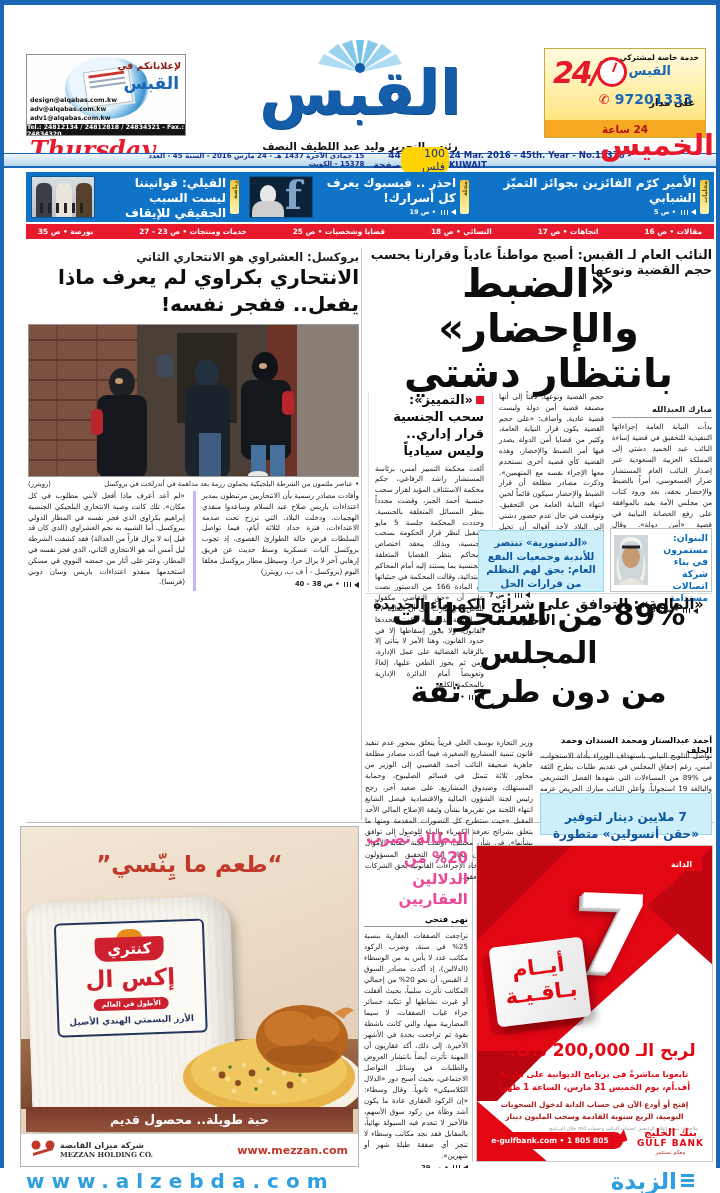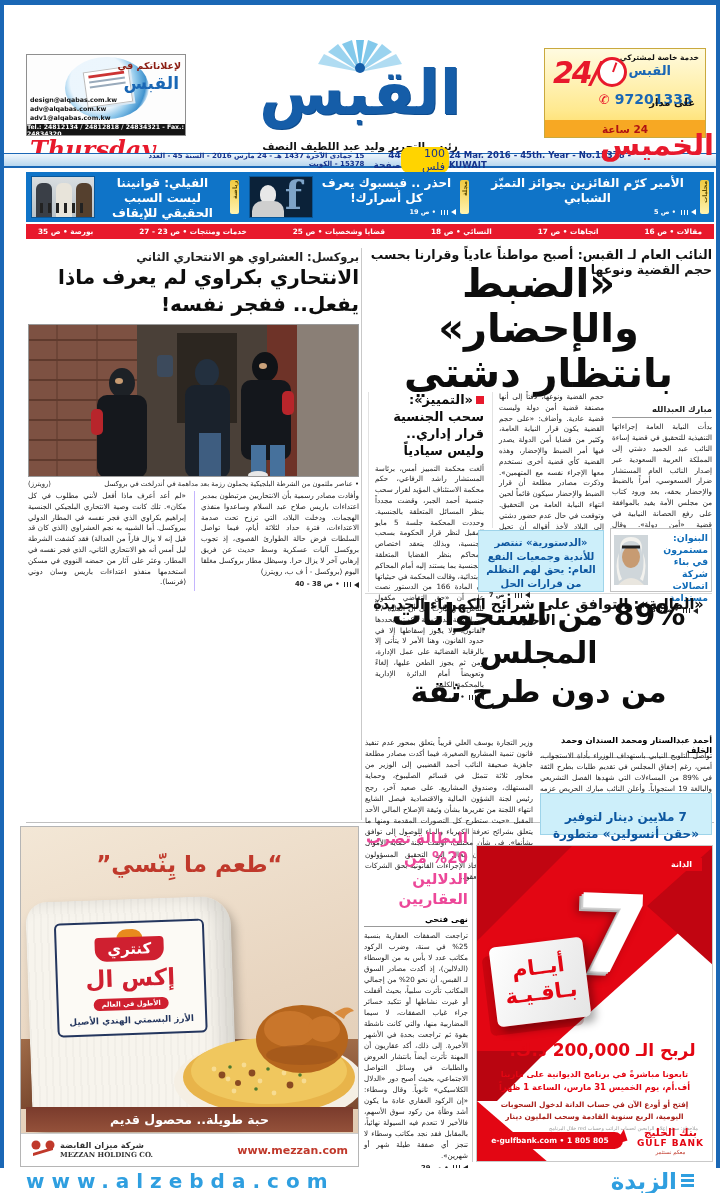--- a/index.html
+++ b/index.html
@@ -58,21 +58,21 @@
   #daybar .d-en { font-size:8.5px; font-weight:700; color:#15338c; direction:ltr; }
   #day-ar { left:638px; top:128px; width:76px; font-size:29px; font-weight:900; color:#e8192c; text-align:left; }
 
   
   #teasers { left:26px; top:172px; width:688px; height:50px; background:#0f74c8; display:flex; }
   .teaser { position:relative; display:flex; padding:4px 5px; gap:4px; }
   .t1 { width:240px; } .t2 { width:230px; } .t3 { width:218px; }
   .ttag { writing-mode:vertical-rl; transform:rotate(180deg); background:linear-gradient(#fff3b0,#f0c93e); color:#5a4a00; font-size:6.3px; font-weight:700;
     padding:1px; height:34px; align-self:center; border-radius:2px; }
   .tbody { flex:1; }
-  .ttitle { color:#fff; font-weight:800; font-size:12px; line-height:1.25; text-align:center; }
+  .ttitle { color:#fff; font-weight:800; font-size:12px; line-height:1.25; text-align:right; }
   .tpage { margin-top:2px; color:#fff; font-size:6.5px; font-weight:700; display:flex; align-items:center; gap:3px; }
   .thumb { width:64px; height:42px; align-self:center; border:1px solid #0a5798; overflow:hidden; position:relative; flex:none; }
   .fb { background:#0b2239; }
   .fb .fletter { position:absolute; right:10px; top:-6px; color:#7ea4c8; font-size:40px; font-weight:900; font-family:"DejaVu Serif",serif; }
   .fb .sil-head { position:absolute; left:10px; top:8px; width:16px; height:18px; background:#e8e8e8; border-radius:50% 50% 40% 40%; }
   .fb .sil-body { position:absolute; left:2px; top:24px; width:32px; height:20px; background:#cfcfcf; border-radius:10px 10px 0 0; }
   .press { background:linear-gradient(#d8dde0,#b9c2c8); }
   .press .fig { position:absolute; top:6px; width:16px; height:36px; background:#3a3f47; border-radius:6px 6px 0 0; }
   .press .fig.f2 { left:24px; background:#e8e4da; }
   .press .fig.f3 { left:44px; background:#55402e; }
@@ -115,21 +115,21 @@
   .bb-text .pgline { text-align:left; }
   .bb-photo { width:34px; height:50px; flex:none; align-self:center; }
 
   
   #bx-kicker { left:28px; top:250px; width:331px; font-size:11.5px; font-weight:600; color:#222; text-align:right; }
   #bx-head { left:28px; top:264px; width:331px; font-size:20px; font-weight:900; line-height:1.35; text-align:right; color:#0d0d0d; }
   #bx-photo { left:28px; top:324px; width:331px; height:153px; overflow:hidden; border:1px solid #999; }
   #bx-caption { left:28px; top:480px; width:331px; font-size:6.8px; color:#222; display:flex; justify-content:space-between; }
   #bx-cols { left:28px; top:491px; width:331px; height:100px; display:flex; gap:8px; }
   .bx-col { flex:1; font-size:7.2px; line-height:1.5; color:#222; }
-  .bx-col.first { border-left:1px solid #c4b5fd; padding-left:6px; }
+  .bx-col.first { border-left:3px solid #c4b5fd; padding-left:6px; }
 
   
   #p-kicker { left:365px; top:596px; width:347px; text-align:center; font-size:14.5px; font-weight:600; color:#111; }
   #p-head { left:365px; top:596px; width:347px; text-align:center; font-size:30px; font-weight:700; line-height:1.28; color:#0d0d0d; letter-spacing:-.5px; }
   #p-byline { left:540px; top:735px; width:172px; font-size:8.3px; font-weight:800; border-bottom:1px solid #999; padding-bottom:2px; text-align:right; }
   #p-colR { left:540px; top:750px; width:172px; font-size:7.2px; line-height:1.55; color:#222; }
   #p-colL { left:365px; top:737px; width:168px; height:160px; font-size:7.2px; line-height:1.55; color:#222; }
 
   
   #u-block { left:364px; top:828px; width:104px; height:338px; }

